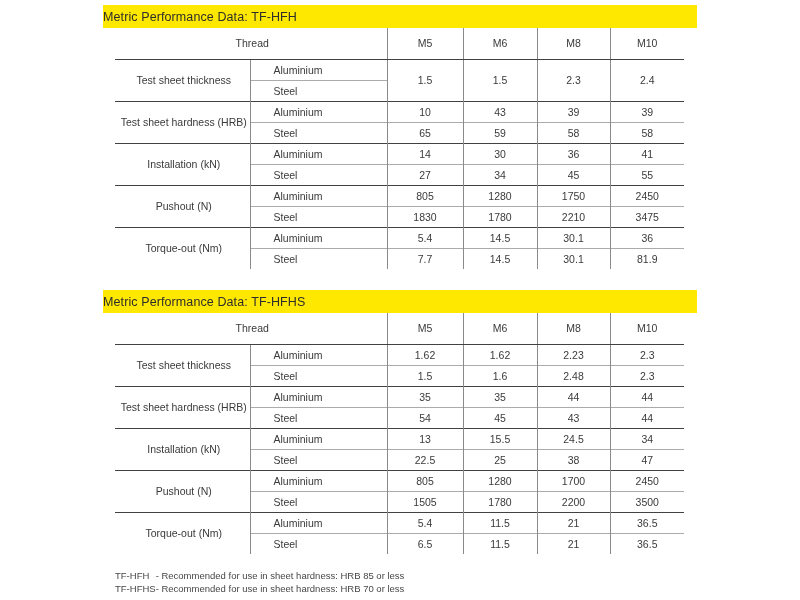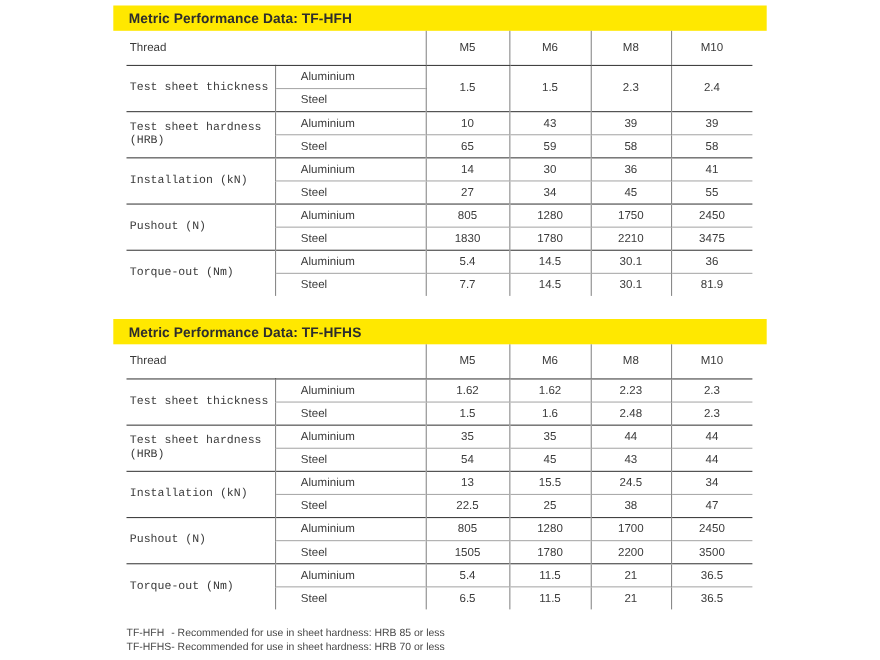--- a/index.html
+++ b/index.html
@@ -18,22 +18,21 @@
     color: var(--text);
     overflow: hidden;
   }
   .page { position: relative; width: 800px; height: 600px; }
   .content { position: absolute; left: 103px; top: 5px; width: 594px; }
 
   .title-bar {
     height: 23px; width: 594px;
     background: var(--accent);
     display: flex; align-items: center;
-    padding-left: 14px;
-    font-size: 12.5px; font-weight: bold;
+    font-size: 12.5px; font-weight: normal;
     color: #2d2d2d;
     letter-spacing: 0.1px;
   }
 
   table.perf {
     border-collapse: collapse;
     table-layout: fixed;
     width: 569px;
     margin-left: 12px;
     font-size: 10.5px;
@@ -46,25 +45,25 @@
   col.c-m8    { width: 73px; }
   col.c-m10   { width: 74px; }
 
   table.perf thead th {
     height: 31px;
     font-weight: normal;
     border-bottom: 1px solid var(--line-dark);
     vertical-align: middle;
     padding: 0;
   }
-  table.perf th.thread { text-align: left; padding-left: 3px; }
+  table.perf th.thread { text-align: center; padding-left: 3px; }
   table.perf th.val-h  { border-left: 1px solid var(--line-mid); text-align: center; margin-top: 28px; }
 
   table.perf tbody td { height: 21px; padding: 0; vertical-align: middle; }
-  table.perf td.param { text-align: left; padding-left: 3px; font-family: Liberation Mono, monospace; }
+  table.perf td.param { text-align: center; padding-left: 3px; }
   table.perf td.mat   { border-left: 1px solid var(--line-mid); text-align: left; padding-left: 23px; }
   table.perf td.val   { border-left: 1px solid var(--line-mid); text-align: center; }
 
   table.perf tr.group-start > td { border-top: 1px solid var(--line-dark); }
   table.perf tr.group-inner > td { border-top: 1px solid var(--line-light); }
 
   .section + .section { margin-top: 21px; }
 
   .footnotes {
     margin: 16px 0 0 12px;

